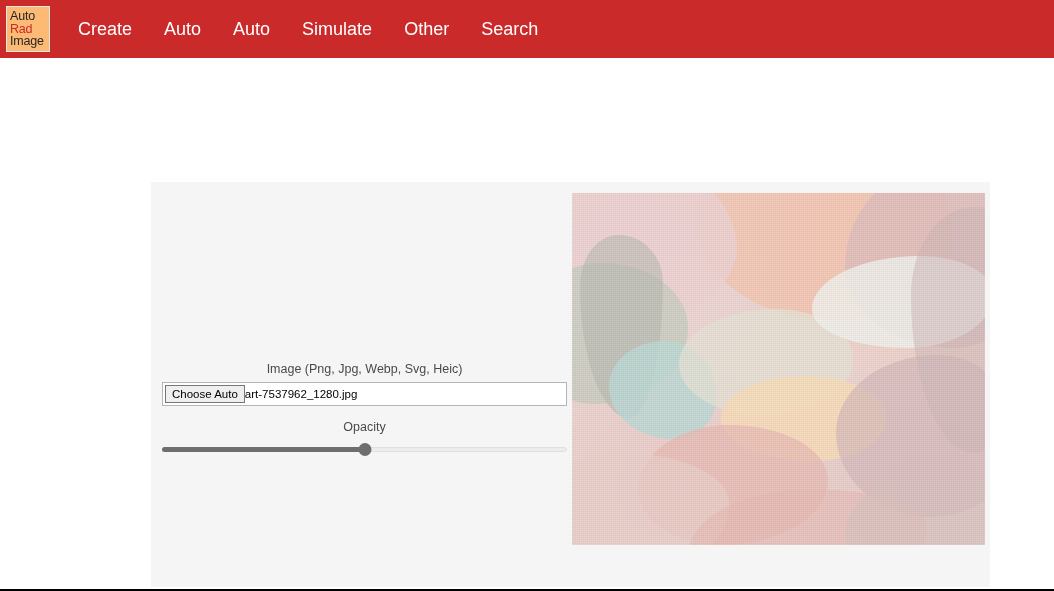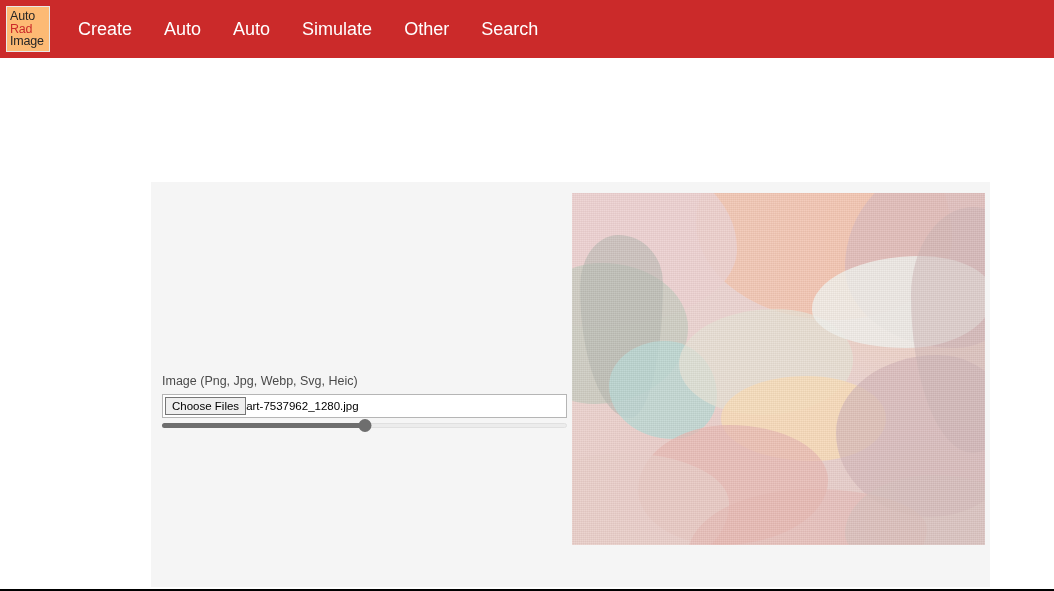--- a/index.html
+++ b/index.html
@@ -81,22 +81,23 @@
   }
 
   .form-col {
     width: 421px;
     position: relative;
     flex: 0 0 auto;
   }
   .form-inner {
     position: absolute;
     left: 11px;
-    top: 192px;
-    width: 405px;
+    top: 180px;
+    width: 405px;
+    text-align: center;
   }
 
   .field-label {
     font-size: 12.5px;
     color: #4a4a4a;
     margin-bottom: 5px;
     font-family: "Liberation Sans", sans-serif;
     line-height: 1.2;
   }
 
@@ -257,24 +258,25 @@
 <div class="page">
 
   <div class="card">
 
     <div class="form-col">
       <div class="form-inner">
 
         <div class="field-label">Image (Png, Jpg, Webp, Svg, Heic)</div>
 
         <div class="file-input">
-          <span class="choose-btn">Choose Files</span>
+          <span class="choose-btn">Choose Auto</span>
           <span class="file-name">art-7537962_1280.jpg</span>
         </div>
 
+        <div class="opacity-label">Opacity</div>
 
         <div class="slider">
           <div class="slider-track"></div>
           <div class="slider-fill" id="sliderFill" style="width: 50%;"></div>
           <div class="slider-thumb" id="sliderThumb" style="left: 50%;"></div>
         </div>
 
 
       </div>
     </div>

